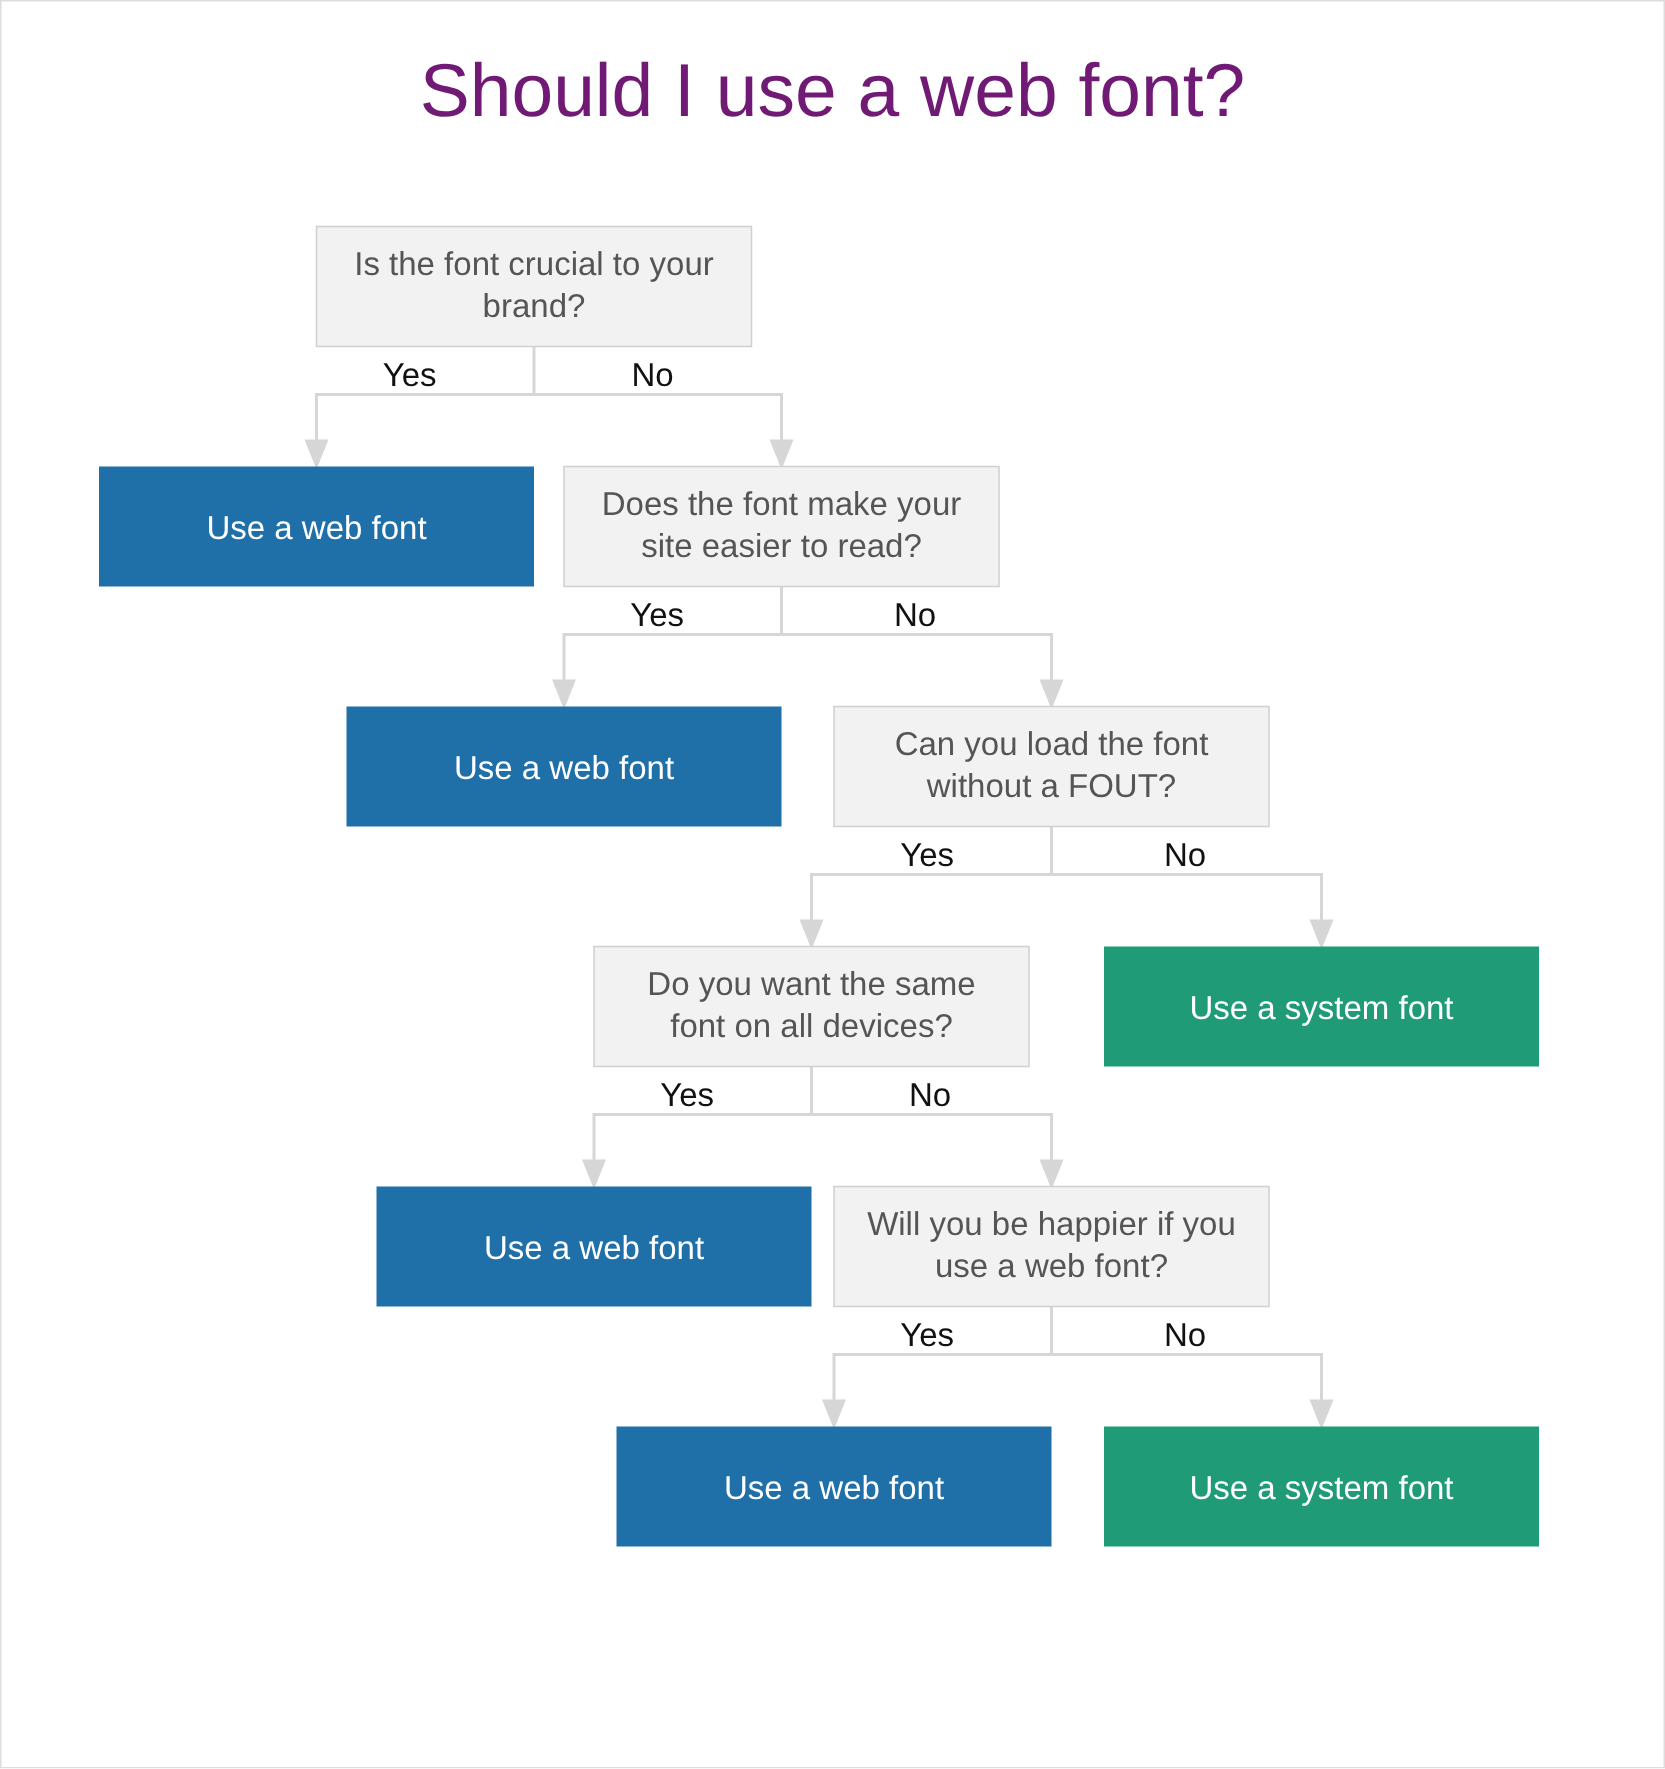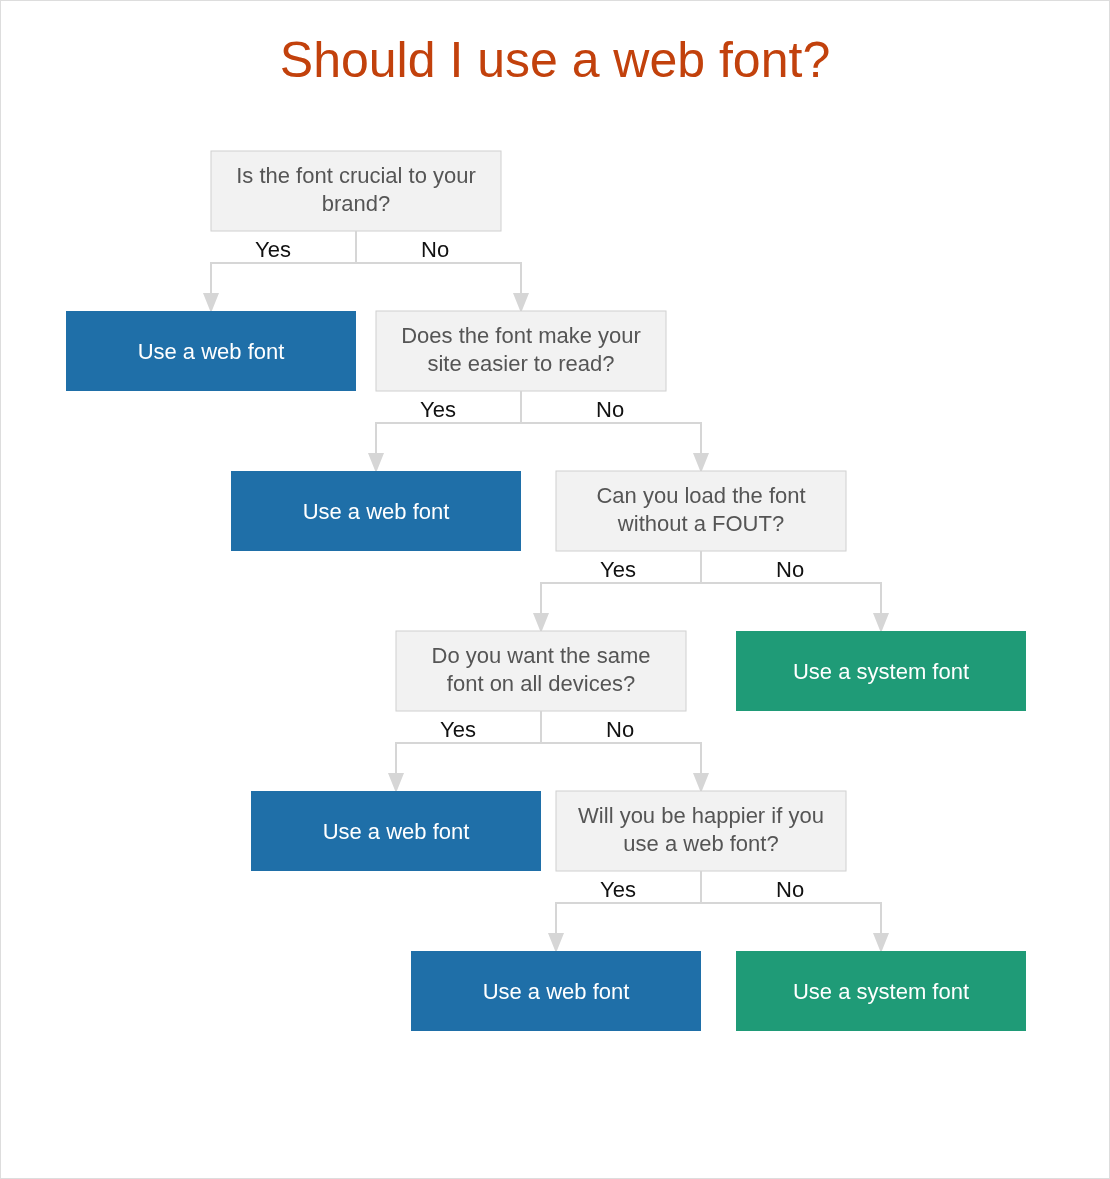--- a/index.html
+++ b/index.html
@@ -1,18 +1,18 @@
 <!DOCTYPE html>
 <html><head>
 <meta charset="utf-8">
 <style>
   html,body{margin:0;padding:0;background:#fff;}
   body{font-family:"Segoe UI","Helvetica Neue",Arial,sans-serif;color:#333;}
   .frame{width:1110px;height:1179px;box-sizing:border-box;border:1px solid #ddd;position:relative;overflow:hidden;}
-  .title{position:absolute;left:0;right:0;top:30px;text-align:center;font-size:50px;font-weight:400;color:#c2410c;}
+  .title{position:absolute;left:0;right:0;top:30px;text-align:center;font-size:50px;font-weight:400;color:#701a75;}
   svg{position:absolute;left:0;top:0;}
   .node text{font-size:22px;fill:#555;}
   .ans text{font-size:22px;fill:#fff;}
   .edge-lbl{font-size:22px;fill:#111;}
   .q rect{fill:#f2f2f2;stroke:#d0d0d0;stroke-width:1;}
   .blue rect{fill:#1f6fa8;}
   .green rect{fill:#1f9b77;}
   .edge{stroke:#d6d6d6;stroke-width:2;fill:none;}
   .arrow{fill:#d6d6d6;}
 </style>

